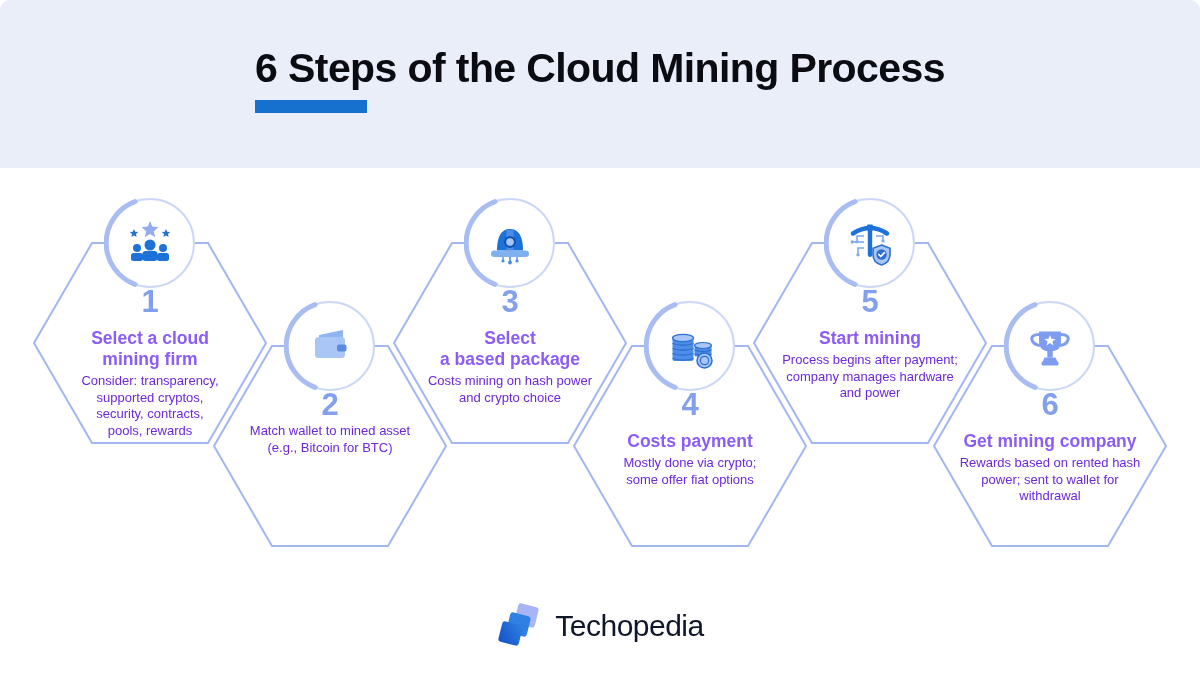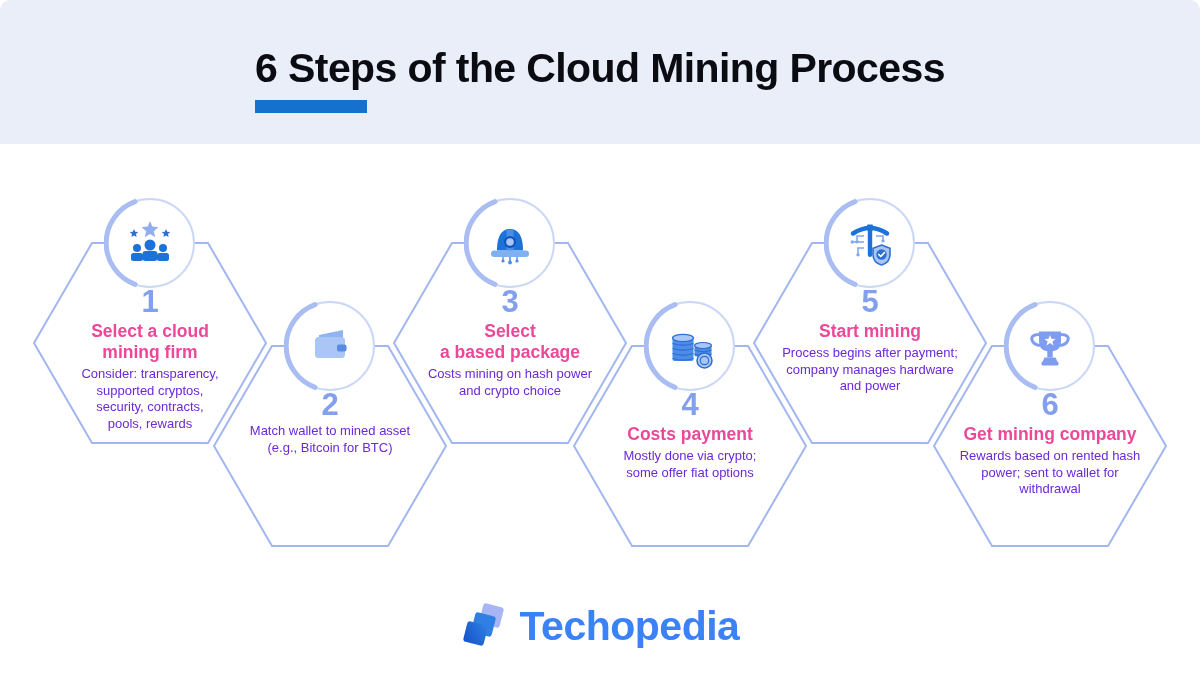--- a/index.html
+++ b/index.html
@@ -1,36 +1,36 @@
 <!DOCTYPE html>
 <html><head>
 <meta charset="utf-8">
 <style>
   html,body{margin:0;padding:0;background:#fff;}
   .canvas{position:relative;width:1200px;height:685px;background:#ffffff;overflow:hidden;
           font-family:"Liberation Sans",sans-serif;border-radius:10px;}
   
-  .header{position:absolute;top:0;left:0;width:1200px;height:144px;background:#E9EEF9;text-align:center;}
+  .header{position:absolute;top:0;left:0;width:1200px;height:168px;background:#E9EEF9;text-align:center;}
   .title-wrap{display:inline-block;text-align:left;padding-top:46px;}
   .page-title{margin:0;font-size:41px;font-weight:800;letter-spacing:-0.6px;color:#0b0b12;line-height:1.1;}
   .title-underline{width:112px;height:13px;background:#1571CD;margin-top:9px;}
   
   .step{position:absolute;width:240px;height:206px;}
   .step.s1{left:30px;top:240px;} .step.s2{left:210px;top:343px;}
   .step.s3{left:390px;top:240px;} .step.s4{left:570px;top:343px;}
   .step.s5{left:750px;top:240px;} .step.s6{left:930px;top:343px;}
   .hex{position:absolute;left:0;top:0;width:240px;height:206px;}
   .badge{position:absolute;left:74px;top:-43px;width:92px;height:92px;}
   .content{position:absolute;top:46px;left:-10px;width:260px;text-align:center;}
   .num{font-size:31px;font-weight:700;color:#82A0EC;line-height:1;}
-  .title{margin-top:4px;font-size:17.5px;line-height:21px;font-weight:700;color:#ec4899;white-space:pre-line;}
+  .title{margin-top:11px;font-size:17.5px;line-height:21px;font-weight:700;color:#8b5cf6;white-space:pre-line;}
   .desc{margin-top:3px;font-size:13px;line-height:16.5px;color:#6d28d9;white-space:pre-line;}
   
   .footer{position:absolute;top:602px;left:0;width:1200px;display:flex;align-items:center;justify-content:center;gap:11px;}
-  .brand-name{font-size:41px;font-weight:700;color:#3b82f6;letter-spacing:-0.5px;}
+  .brand-name{font-size:30px;font-weight:400;color:#0f172a;letter-spacing:-0.5px;}
 </style>
 </head>
 <body>
 
 <div class="canvas">
 
   <div class="header">
     <div class="title-wrap">
       <h1 class="page-title">6 Steps of the Cloud Mining Process</h1>
       <div class="title-underline"></div>

